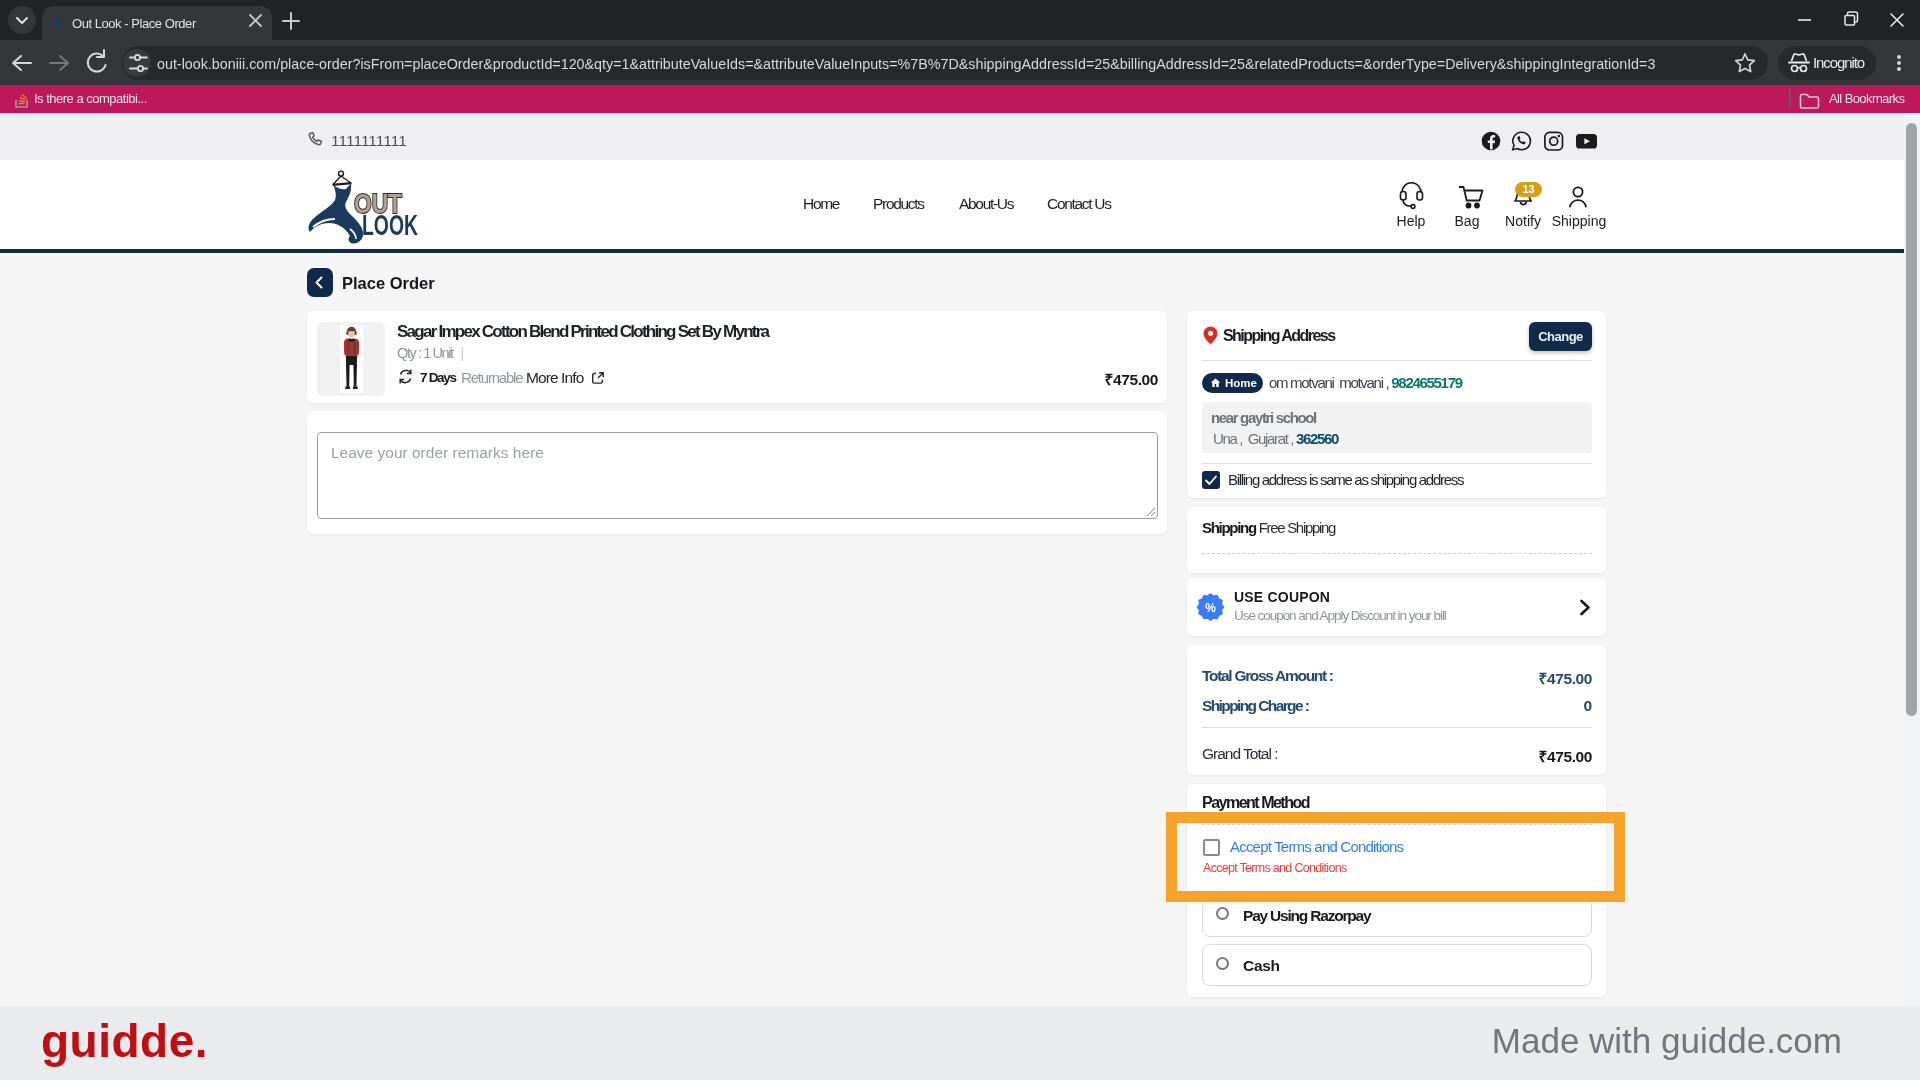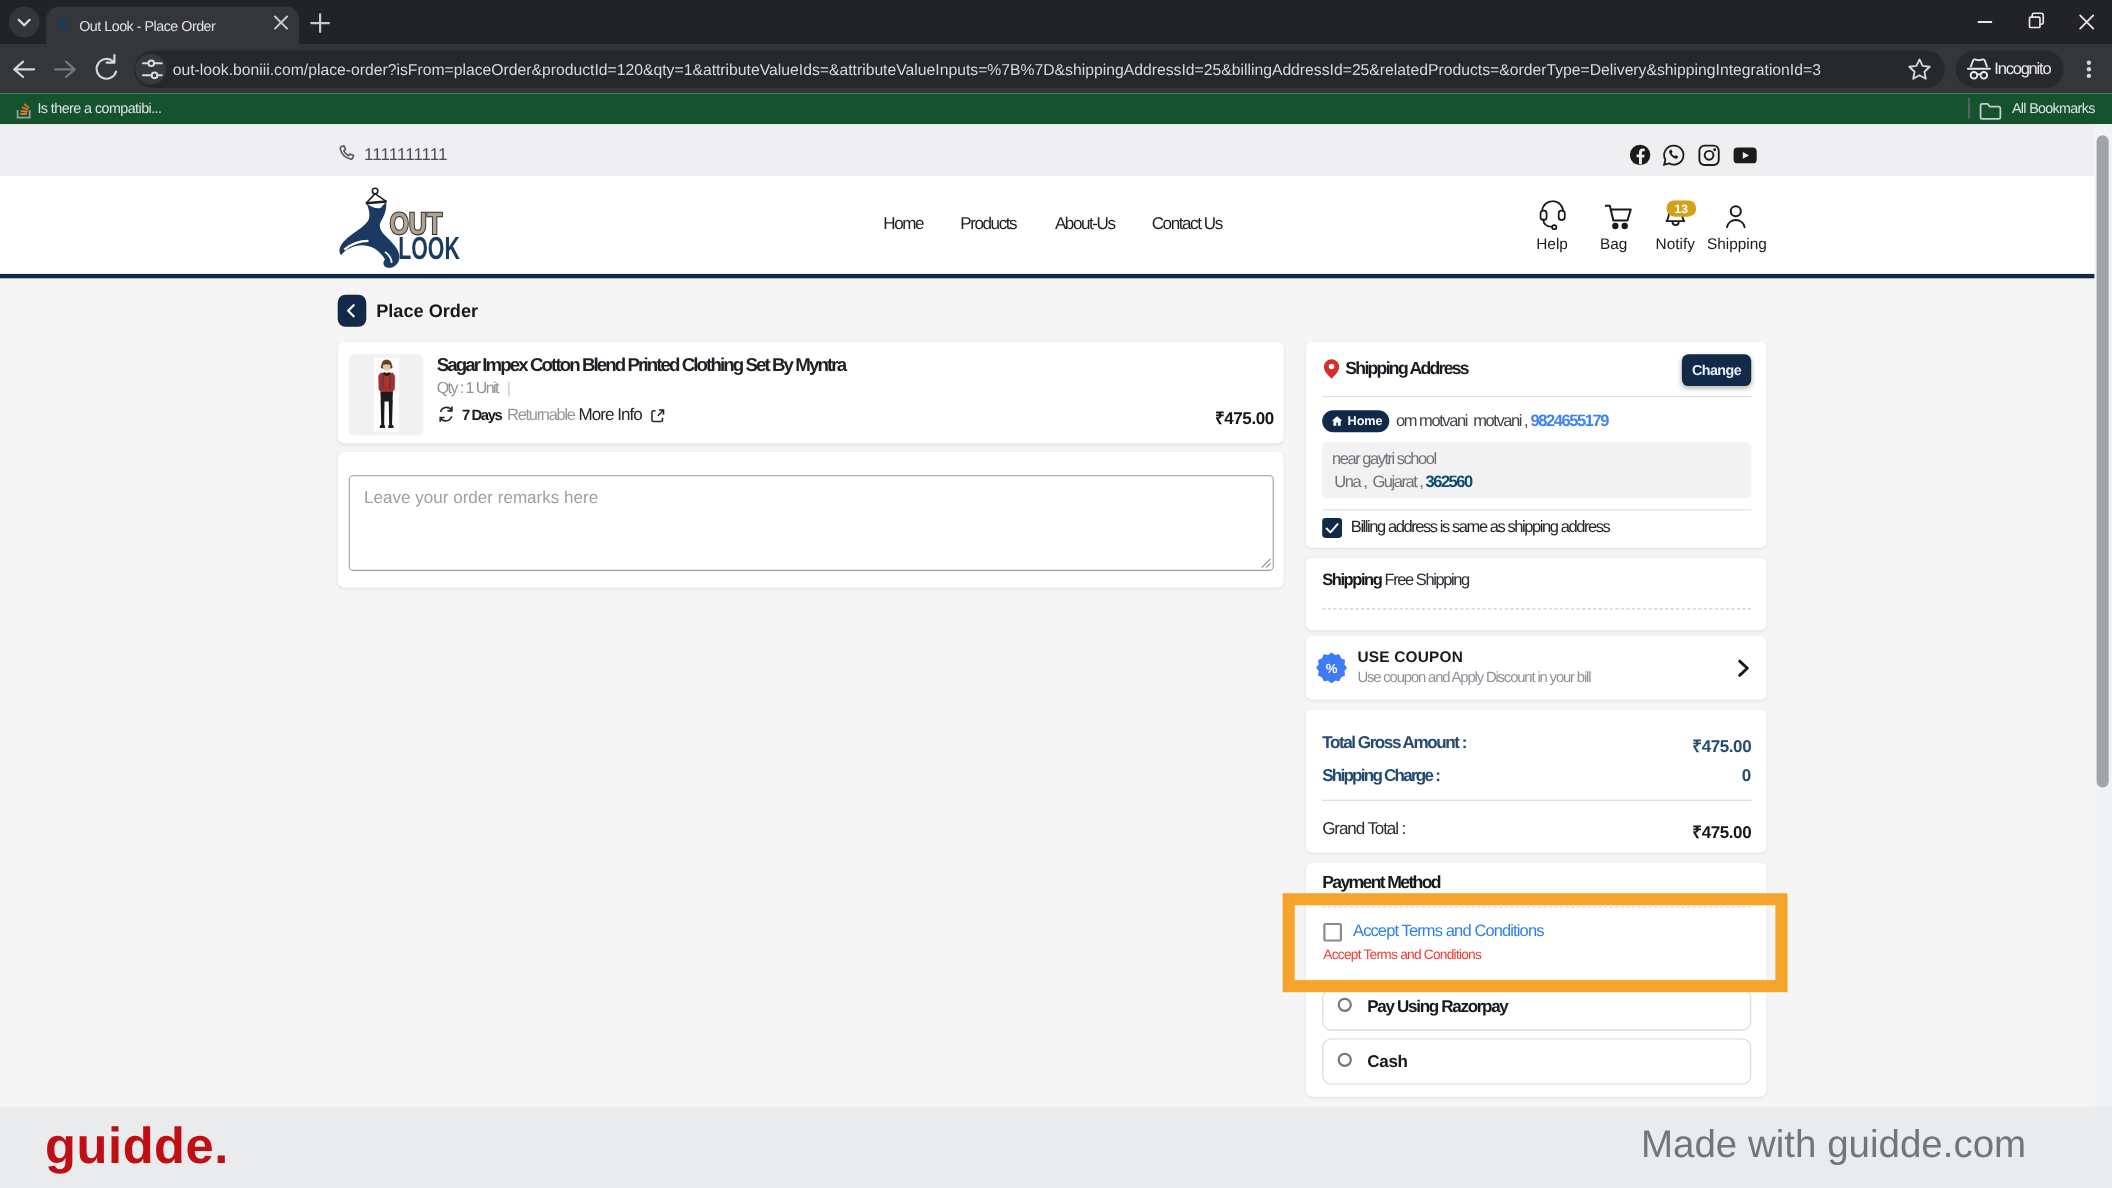--- a/index.html
+++ b/index.html
@@ -13,21 +13,21 @@
   #tab { position:absolute; left:42px; top:6px; width:230px; height:34px; background:#35363a;
          border-radius:12px 12px 0 0; }
   #tab .title { position:absolute; left:30px; top:10px; font-size:13px; color:#dfe1e5; white-space:nowrap; letter-spacing:-0.45px; }
   #toolbar { position:absolute; left:0; top:40px; width:1920px; height:45px; background:#35363a; }
   #urlpill { position:absolute; left:122px; top:46px; width:1646px; height:34px; border-radius:17px; background:#26282c; }
   #tunecircle { position:absolute; left:123px; top:49px; width:28px; height:28px; border-radius:50%; background:#393a3e; }
   #urltext { position:absolute; left:157px; top:56px; font-size:14.3px; color:#d7d9dc; white-space:nowrap; }
   #incogchip { position:absolute; left:1778px; top:46px; width:98px; height:34px; border-radius:17px; background:#28292d;
                color:#e8eaed; font-size:15px; }
   #incogchip span { position:absolute; left:35px; top:8px; letter-spacing:-1.1px; }
-  #bookbar { position:absolute; left:0; top:85px; width:1920px; height:28px; background:#14532d; }
+  #bookbar { position:absolute; left:0; top:85px; width:1920px; height:28px; background:#be185d; }
   #bookbar .bktext { position:absolute; left:34px; top:6px; font-size:13px; color:#dfe3e8; letter-spacing:-0.5px; }
   #bookbar .allbk { position:absolute; left:1829px; top:6px; font-size:13px; color:#dfe3e8; letter-spacing:-0.6px; }
   #bookbar .sep { position:absolute; left:1789px; top:4px; width:2px; height:19px; background:#5c6065; }
 
   
   #page { position:absolute; left:0; top:113px; width:1920px; height:893px; background:#f5f5f6; overflow:hidden;padding-left:44px; }
   #topstrip { position:absolute; left:0; top:0; width:1920px; height:47px; background:#efeff1; }
   #phone { position:absolute; left:331px; top:19px; font-size:15.5px; color:#4b4f55; }
   #nav { position:absolute; left:0; top:47px; width:1920px; height:93px; background:#fff; border-bottom:4px solid #132945; }
   .navlink { position:absolute; top:35px; font-size:15.5px; color:#1f1f1f; letter-spacing:-1.3px; }
@@ -267,23 +267,23 @@
         </svg>
         <div class="abs b" style="left:36px;top:16px;font-size:16px;letter-spacing:-1.55px;color:#191c22;">Shipping Address</div>
         <div class="abs b" style="left:342px;top:11px;width:63px;height:29px;background:#112a4a;border-radius:6px;color:#e8f1fb;font-size:13px;text-align:center;line-height:29px;box-shadow:0 2px 4px rgba(0,0,0,0.25);letter-spacing:-0.5px;">Change</div>
         <div class="abs" style="left:15px;top:49px;width:390px;height:1px;background:#dcdee1;"></div>
         <div class="abs" style="left:15px;top:62px;width:61px;height:20px;background:#112a4a;border-radius:10px;">
           <svg class="abs" style="left:8px;top:5px;" width="11" height="10" viewBox="0 0 11 10">
             <path d="M5.5 0.5 L0.8 4.5 h1.4 v4.5 h2.6 v-3 h1.4 v3 h2.6 v-4.5 h1.4 z" fill="#fff"></path>
           </svg>
           <span class="abs b" style="left:23px;top:3.5px;font-size:11.5px;color:#fff;">Home</span>
         </div>
-        <div class="abs" style="left:82px;top:63px;font-size:15px;letter-spacing:-1.3px;color:#3c4248;">om motvani&nbsp; motvani , <span class="b" style="color:#3b82f6;">9824655179</span></div>
+        <div class="abs" style="left:82px;top:63px;font-size:15px;letter-spacing:-1.3px;color:#3c4248;">om motvani&nbsp; motvani , <span class="b" style="color:#0f766e;">9824655179</span></div>
         <div class="abs" style="left:15px;top:91px;width:390px;height:51px;background:#f2f2f3;border-radius:4px;">
-          <div class="abs" style="left:9px;top:7px;font-size:15px;letter-spacing:-1.35px;color:#6d7278;">near gaytri school</div>
+          <div class="abs" style="left:9px;top:7px;font-size:15px;letter-spacing:-1.35px;color:#6d7278;font-weight:bold;">near gaytri school</div>
           <div class="abs" style="left:11px;top:28px;font-size:15px;letter-spacing:-1.35px;color:#6d7278;">Una ,&nbsp; Gujarat , <span class="b" style="color:#0c4a6e;">362560</span></div>
         </div>
         <div class="abs" style="left:15px;top:152px;width:390px;height:1px;background:#dcdee1;"></div>
         <div class="abs" style="left:15px;top:160px;width:18px;height:18px;background:#112a4a;border-radius:3px;">
           <svg width="18" height="18" viewBox="0 0 18 18">
               <path d="M4 9.5 L7.5 13 L14 5.5" stroke="#fff" stroke-width="1.8" fill="none" stroke-linecap="round" stroke-linejoin="round"></path>
             </svg>
         </div>
         <div class="abs" style="left:41px;top:160px;font-size:15px;letter-spacing:-1.3px;color:#22262b;">Billing address is same as shipping address</div>
       </div>

